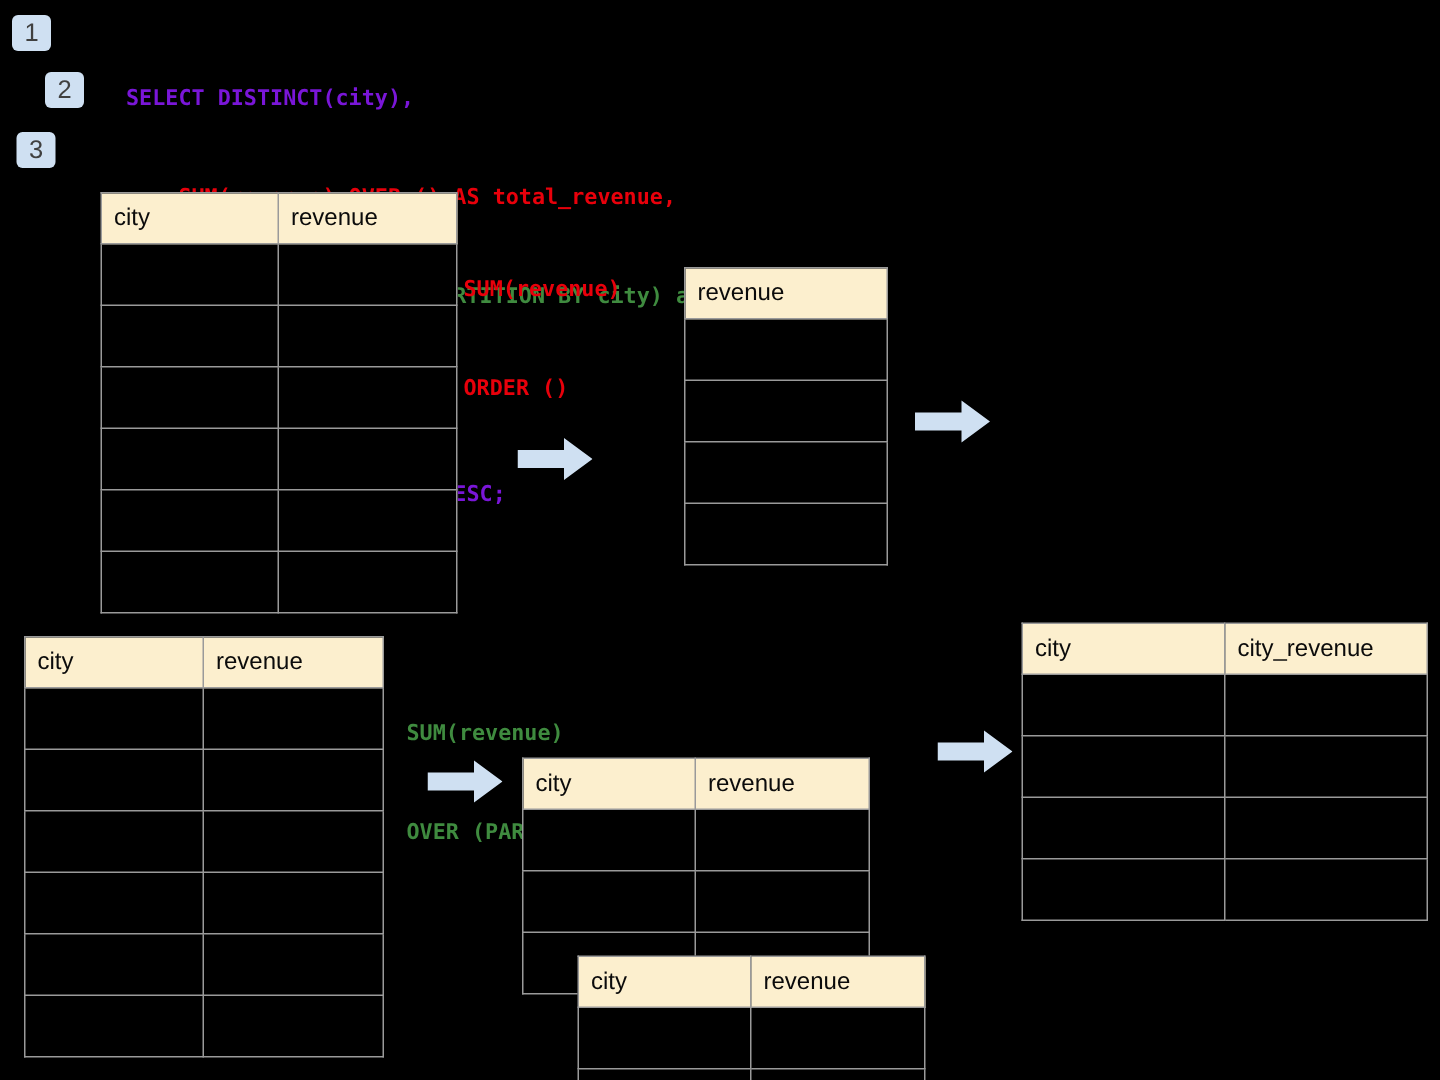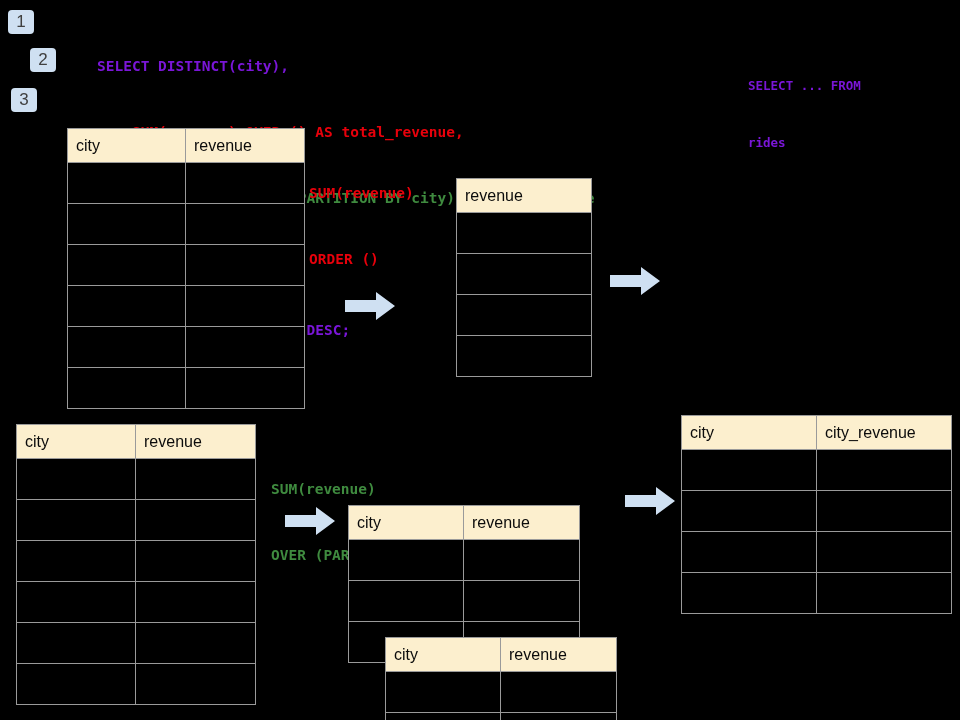--- a/index.html
+++ b/index.html
@@ -36,21 +36,21 @@
   
   .sql-block {
     position: absolute;
     font-family: "DejaVu Sans Mono", "Liberation Mono", monospace;
     font-size: 14.5px;
     line-height: 22px;
     font-weight: bold;
     white-space: pre;
     letter-spacing: 0px;
   }
-  .sql-line { white-space: pre; margin-left: 13px; }
+  .sql-line { white-space: pre; }
   .c-purple { color: #7a16d8; }
   .c-red    { color: #e8000b; }
   .c-green  { color: #3f8b3f; }
 
   
   .annot {
     position: absolute;
     font-family: "DejaVu Sans Mono", "Liberation Mono", monospace;
     font-weight: bold;
     white-space: pre;
@@ -102,24 +102,20 @@
   <div class="step-badge" style="left:11px; top:88px;">3</div>
 
   <div class="sql-block" style="left:84px; top:11px;">
     <div class="sql-line c-purple">SELECT DISTINCT(city),</div>
     <div class="sql-line c-red">    SUM(revenue) OVER () AS total_revenue,</div>
     <div class="sql-line c-green">    SUM(revenue) OVER (PARTITION BY city) as city_revenue</div>
     <div class="sql-line c-purple">  FROM rides</div>
     <div class="sql-line c-purple">  ORDER by city_revenue DESC;</div>
   </div>
 
-  <div class="annot annot-sm c-purple" style="left:748px; top:38px;">
-    <div>SELECT ... FROM</div>
-    <div>rides</div>
-  </div>
 
   <div class="annot annot-md c-red" style="left:309px; top:138px;">
     <div>SUM(revenue)</div>
     <div>ORDER ()</div>
   </div>
 
   <div class="annot annot-md c-green" style="left:271px; top:434px;">
     <div>SUM(revenue)</div>
     <div>OVER (PARTITION</div>
   </div>

